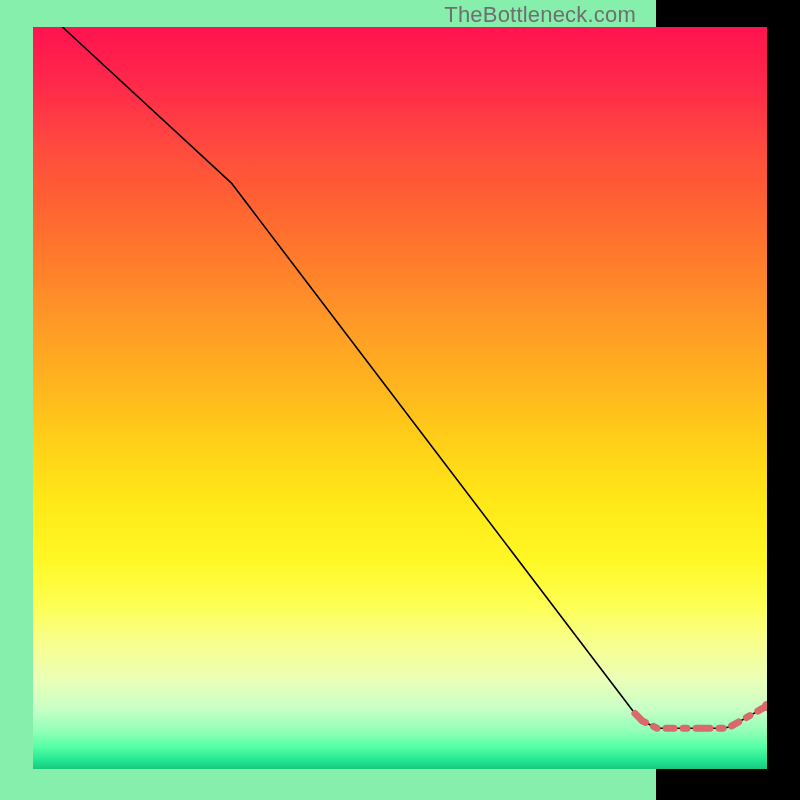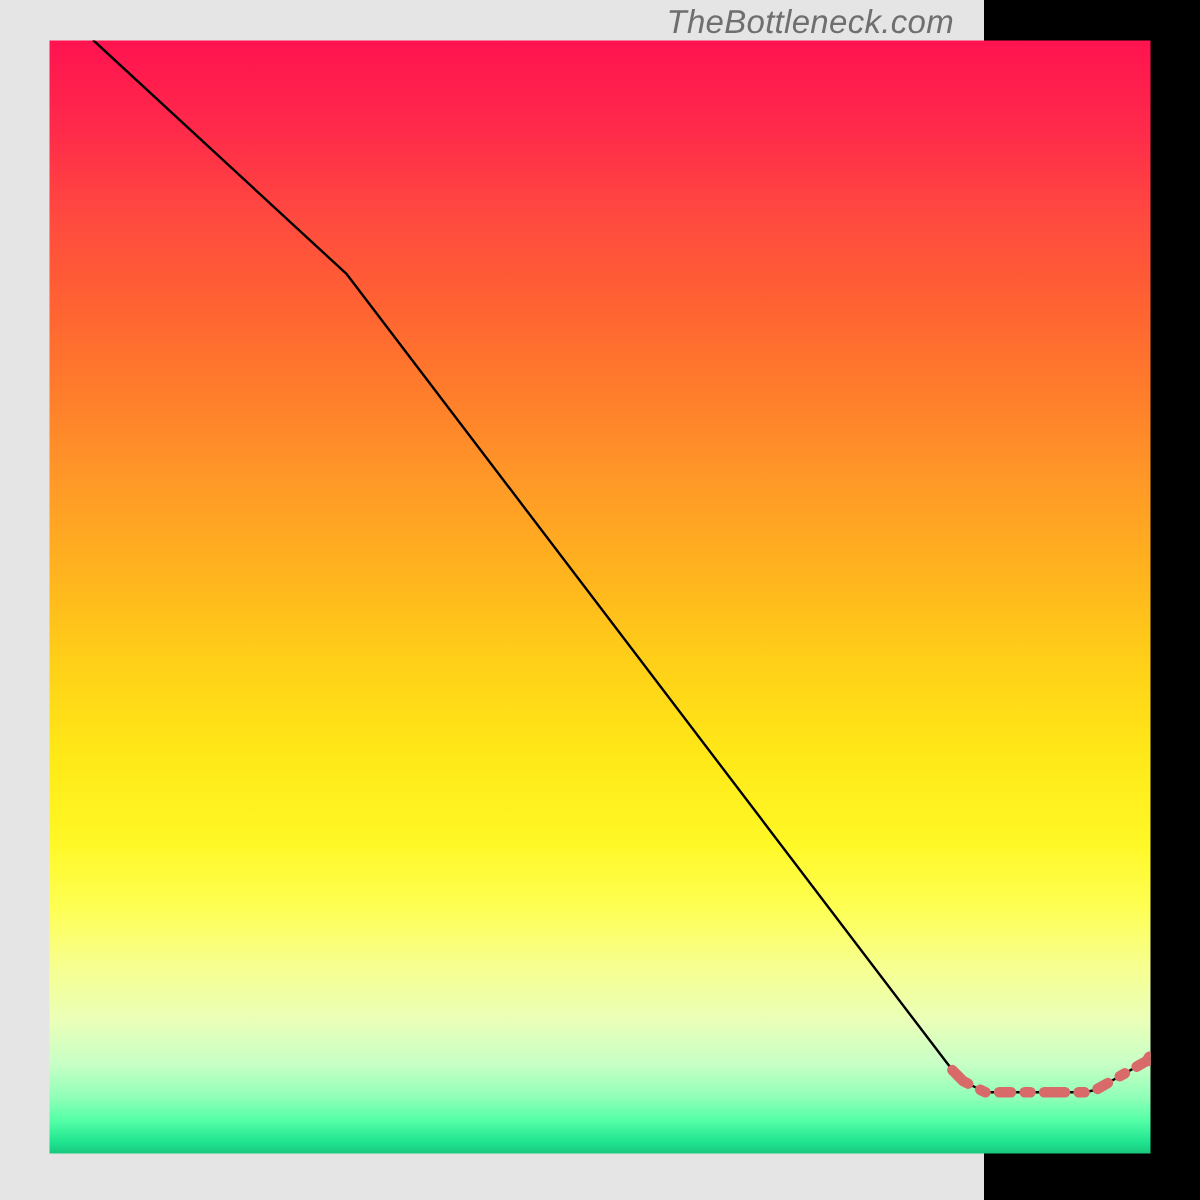--- a/index.html
+++ b/index.html
@@ -8,22 +8,21 @@
     width: 800px;
     height: 800px;
     background: #000;
     overflow: hidden;
     font-family: Arial, Helvetica, sans-serif;
   }
   .frame {
     position: relative;
     width: 656px;
     height: 800px;
-    background: #e5e5e5;
-    font-style: italic;
+    background: #86efac;
   }
   .watermark {
     position: absolute;
     top: 2px;
     right: 20px;
     color: #6f6f6f;
     font-size: 22px;
     font-weight: 500;
     letter-spacing: 0.2px;
     z-index: 5;

